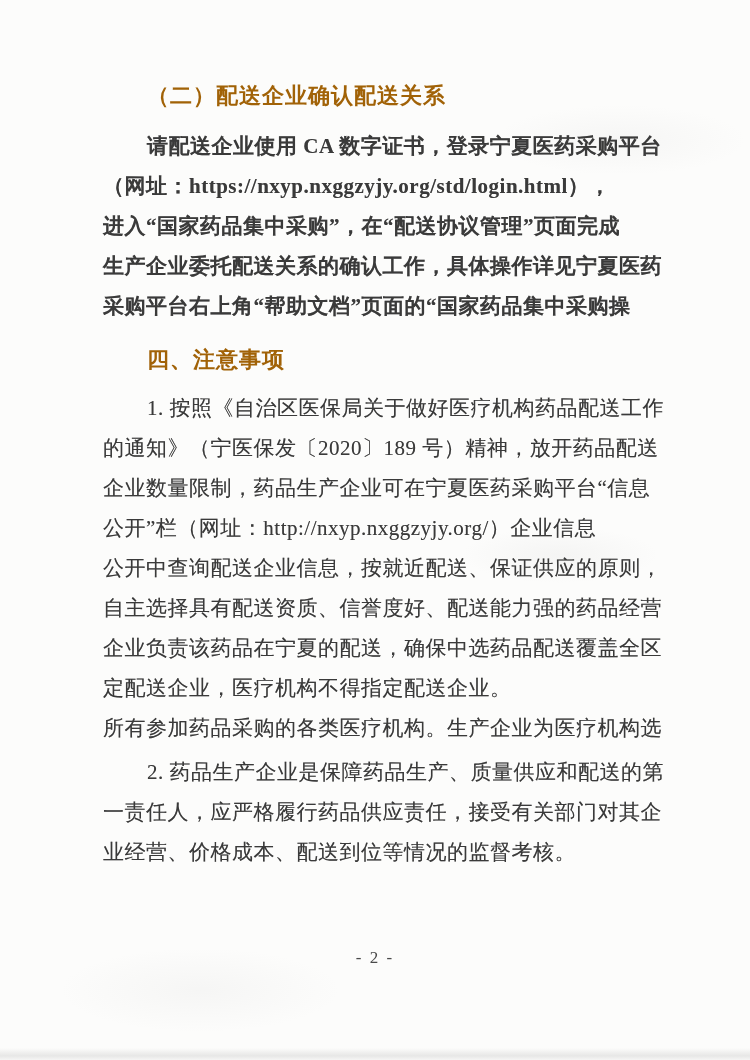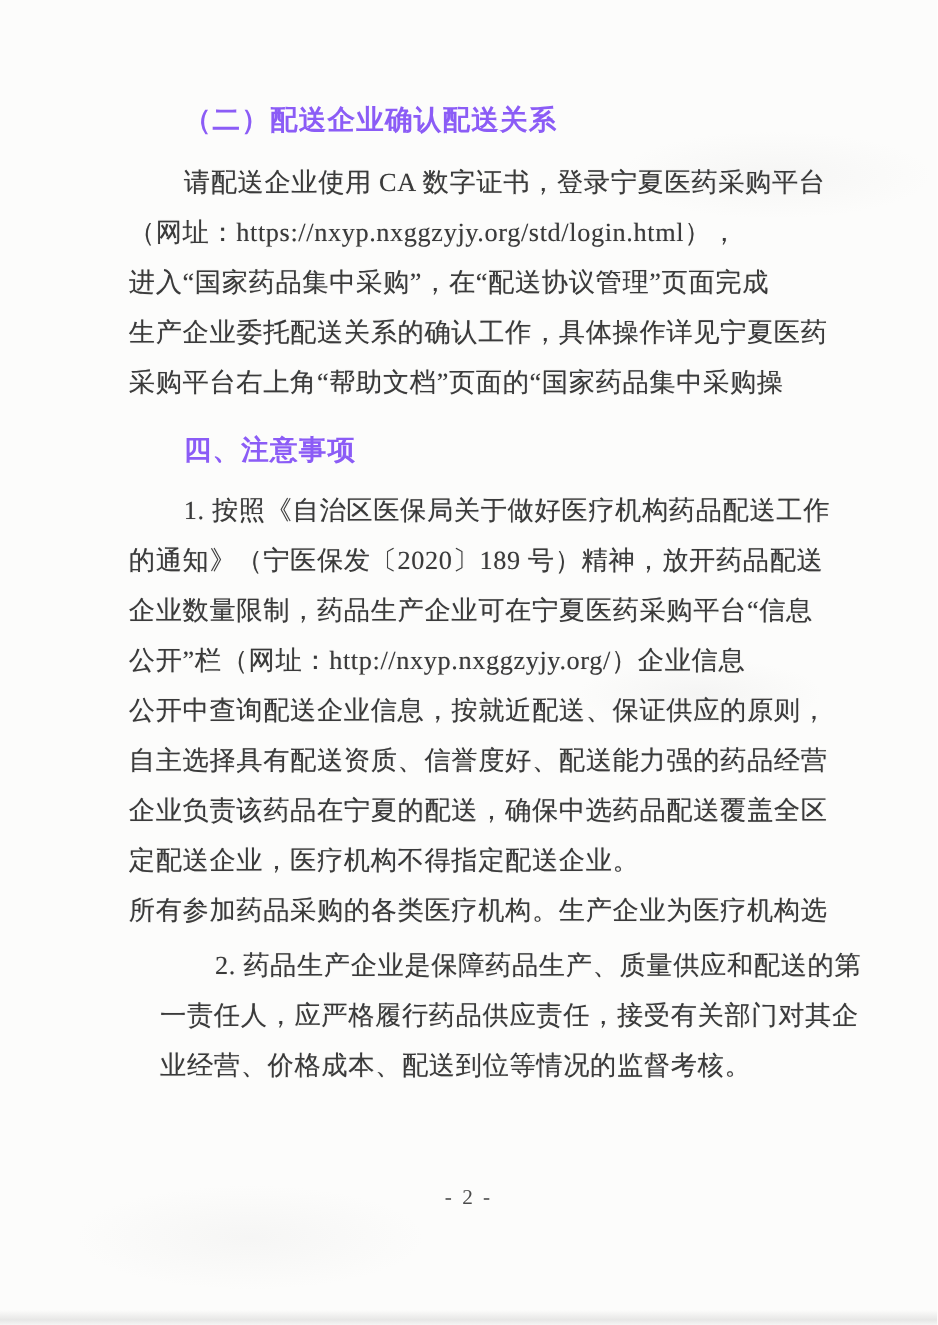--- a/index.html
+++ b/index.html
@@ -55,28 +55,28 @@
   }
   .indent {
     padding-left: 44px;
   }
   .section-heading {
     font-family: "Liberation Sans", "DejaVu Sans", sans-serif;
     font-weight: 700;
     font-size: 22px;
     line-height: 40px;
     letter-spacing: 1px;
-    color: #8b5cf6;
+    color: #a16207;
     margin-left: 44px;
     white-space: nowrap;
   }
-  .para-1 { margin-top: 10px; }
+  .para-1 { margin-top: 10px; font-weight: bold; }
   .heading-4 { margin-top: 14px; }
   .para-2 { margin-top: 8px; }
-  .para-3 { margin-top: 4px; margin-left: 25px; }
+  .para-3 { margin-top: 4px; }
   .page-number {
     position: absolute;
     top: 948px;
     left: 0;
     width: 100%;
     text-align: center;
     font-size: 17px;
     letter-spacing: 2px;
     color: #4a4a4a;
   }

